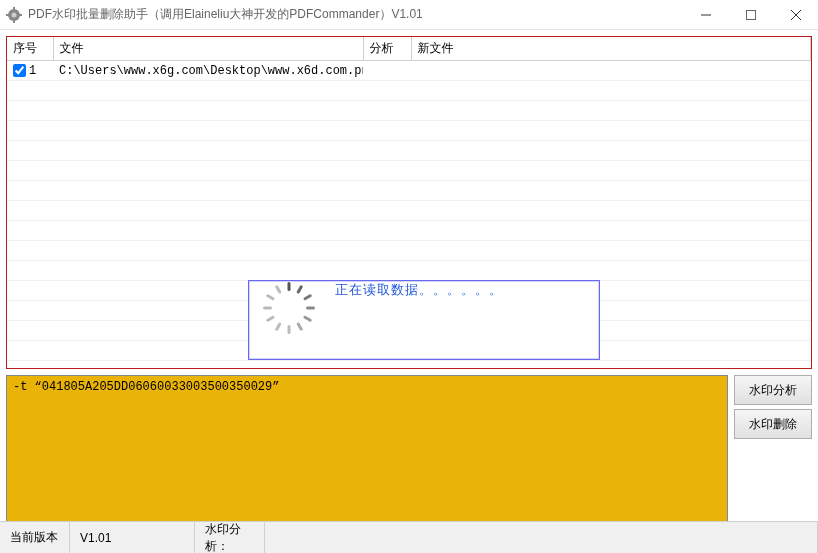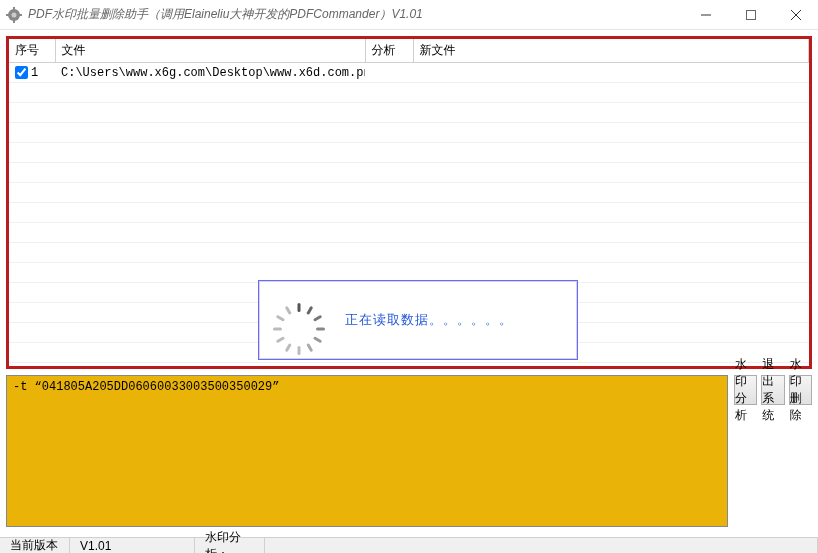--- a/index.html
+++ b/index.html
@@ -12,21 +12,20 @@
     overflow: hidden;
     position: relative;
   }
   .titlebar {
     height: 30px;
     background: #fff;
     border-bottom: 1px solid #e5e5e5;
     display: flex;
     align-items: center;
     padding-left: 6px;
-    font-style: italic;
   }
   .titlebar .app-icon {
     width: 16px; height: 16px;
     margin-right: 6px;
     display: inline-flex;
     align-items: center;
     justify-content: center;
   }
   .titlebar .title { color: #666; flex: 1; font-size: 12px; }
   .win-controls { display: flex; height: 100%; }
@@ -38,21 +37,21 @@
 
   .client {
     padding: 6px;
     height: 503px;
     display: flex;
     flex-direction: column;
     gap: 6px;
   }
 
   .table-wrap {
-    border: 3px solid #b91c1c;
+    border: 1px solid #b91c1c;
     height: 340px;
     background: #fff;
     overflow: hidden;
   }
   table.grid {
     width: 100%;
     border-collapse: collapse;
     table-layout: fixed;
   }
   table.grid th {
@@ -91,36 +90,36 @@
     border: 1px solid #828790;
     background: #eab308;
     padding: 4px 6px;
     font-family: Liberation Mono, monospace;
     font-size: 12px;
     overflow: auto;
   }
   .btn-col {
     width: 78px;
     display: flex;
-    flex-direction: row;
+    flex-direction: column;
     gap: 4px;
   }
   .btn {
     height: 30px;
     border: 1px solid #adadad;
     background: linear-gradient(#f5f5f5,#e1e1e1);
     font-size: 12px;
     display: flex;
     align-items: center;
     justify-content: center;
     cursor: default;
   }
 
   .statusbar {
-    height: 16px;
+    height: 32px;
     border-top: 1px solid #d0d0d0;
     background: #f0f0f0;
     display: flex;
     align-items: flex-start;
     font-size: 12px;
     position: absolute;
     left: 0; right: 0; bottom: 0;
   }
   .statusbar .cell {
     padding: 0 10px;
@@ -130,26 +129,25 @@
     align-items: center;
   }
   .statusbar .cell.ver-label { width: 70px; }
   .statusbar .cell.ver-val { width: 125px; font-family: Liberation Sans, sans-serif; }
   .statusbar .cell.prog-label { width: 70px; }
   .statusbar .cell.prog-box { flex:1; }
 
   
   .overlay {
     position: absolute;
-    left: 258px; top: 280px;
-    width: 320px; height: 80px;
+    left: 248px; top: 280px;
+    width: 352px; height: 80px;
     background: #fff;
     border: 1px solid #6a6af0;
     display: flex;
-    align-items: center;
     padding-left: 22px;
     gap: 28px;
     box-shadow: 0 0 0 1px rgba(106,106,240,.3) inset;
   }
   .spinner {
     width: 36px; height: 36px;
     position: relative;
   }
   .spinner span {
     position: absolute;
@@ -316,21 +314,20 @@
         </tbody>
     </table>
   </div>
 
   <div class="bottom-row">
     <div class="log-box">
       <div>-t “041805A205DD06060033003500350029”</div>
     </div>
     <div class="btn-col">
       <div class="btn">水印分析</div>
-      <div class="btn">退出系统</div>
       <div class="btn">水印删除</div>
     </div>
   </div>
 
 </div>
 
 <div class="statusbar">
   <div class="cell ver-label">当前版本</div>
   <div class="cell ver-val">V1.01</div>
   <div class="cell prog-label">水印分析：</div>

